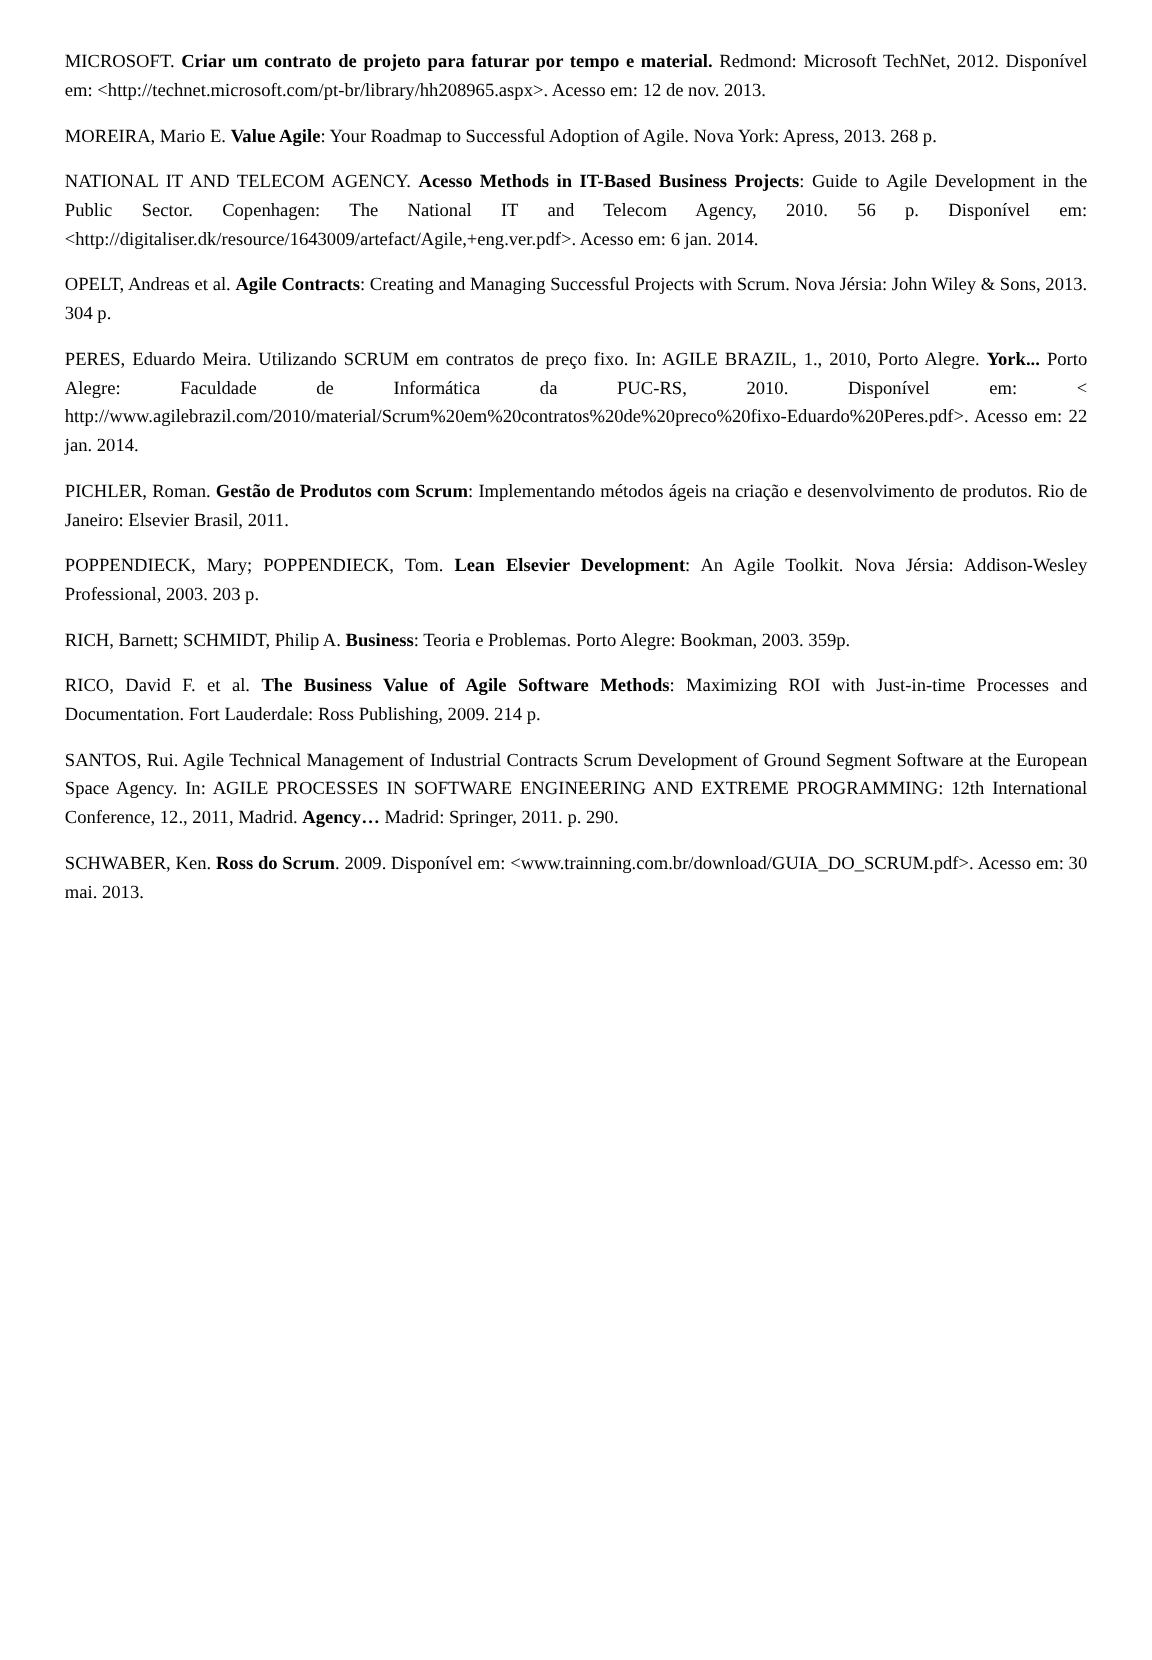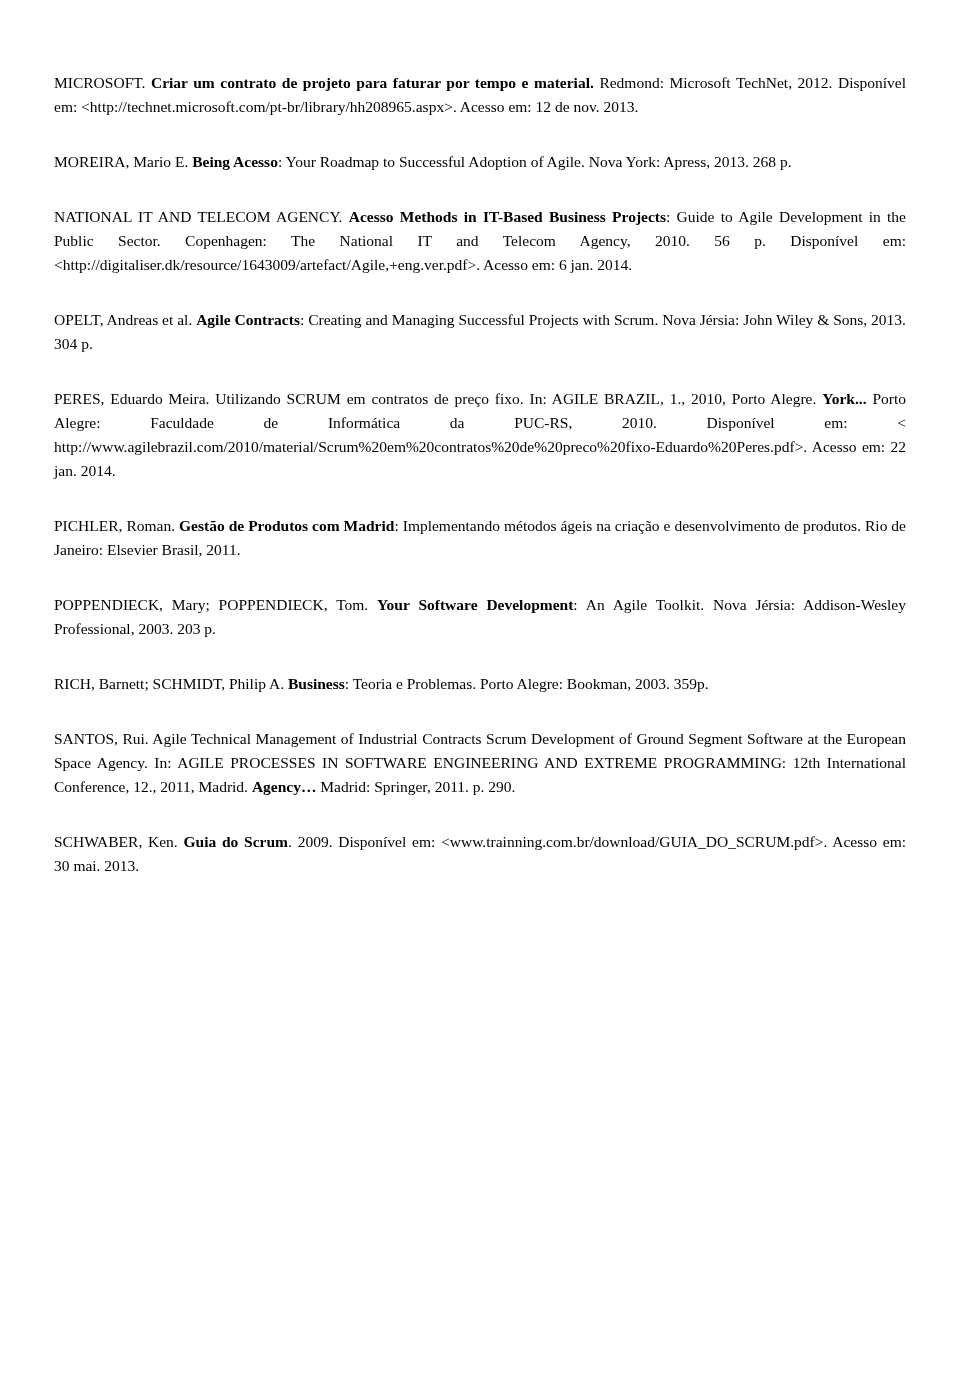--- a/index.html
+++ b/index.html
@@ -15,53 +15,55 @@
       color: #000000;
       padding: 40px 54px 40px 54px;
       width: 960px;
     }
     .ref-entry {
       margin-bottom: 14px;
       text-align: justify;
     }
     .ref-entry p {
       text-align: justify;
-      margin-top: 31px;
     }
     b {
       font-weight: bold;
     }
   </style>
 </head>
 <body>
 
 <div id="references-container">
     <div class="ref-entry">
       <p>MICROSOFT. <b>Criar um contrato de projeto para faturar por tempo e material.</b> Redmond: Microsoft TechNet, 2012. Disponível em: &lt;http://technet.microsoft.com/pt-br/library/hh208965.aspx&gt;. Acesso em: 12 de nov. 2013.</p>
     </div>
     <div class="ref-entry">
-      <p>MOREIRA, Mario E. <b>Being Acesso</b>: Your Roadmap to Successful Adoption of Agile. Nova York: Apress, 2013. 268 p.</p>
+      <p>MOREIRA, Mario E. <b>Value Agile</b>: Your Roadmap to Successful Adoption of Agile. Nova York: Apress, 2013. 268 p.</p>
     </div>
     <div class="ref-entry">
       <p>NATIONAL IT AND TELECOM AGENCY. <b>Acesso Methods in IT-Based Business Projects</b>: Guide to Agile Development in the Public Sector. Copenhagen: The National IT and Telecom Agency, 2010. 56 p. Disponível em: &lt;http://digitaliser.dk/resource/1643009/artefact/Agile,+eng.ver.pdf&gt;. Acesso em: 6 jan. 2014.</p>
     </div>
     <div class="ref-entry">
       <p>OPELT, Andreas et al. <b>Agile Contracts</b>: Creating and Managing Successful Projects with Scrum. Nova Jérsia: John Wiley &amp; Sons, 2013. 304 p.</p>
     </div>
     <div class="ref-entry">
       <p>PERES, Eduardo Meira. Utilizando SCRUM em contratos de preço fixo. In: AGILE BRAZIL, 1., 2010, Porto Alegre. <b>York...</b> Porto Alegre: Faculdade de Informática da PUC-RS, 2010. Disponível em: &lt; http://www.agilebrazil.com/2010/material/Scrum%20em%20contratos%20de%20preco%20fixo-Eduardo%20Peres.pdf&gt;. Acesso em: 22 jan. 2014.</p>
     </div>
     <div class="ref-entry">
-      <p>PICHLER, Roman. <b>Gestão de Produtos com Madrid</b>: Implementando métodos ágeis na criação e desenvolvimento de produtos. Rio de Janeiro: Elsevier Brasil, 2011.</p>
+      <p>PICHLER, Roman. <b>Gestão de Produtos com Scrum</b>: Implementando métodos ágeis na criação e desenvolvimento de produtos. Rio de Janeiro: Elsevier Brasil, 2011.</p>
     </div>
     <div class="ref-entry">
-      <p>POPPENDIECK, Mary; POPPENDIECK, Tom. <b>Your Software Development</b>: An Agile Toolkit. Nova Jérsia: Addison-Wesley Professional, 2003. 203 p.</p>
+      <p>POPPENDIECK, Mary; POPPENDIECK, Tom. <b>Lean Elsevier Development</b>: An Agile Toolkit. Nova Jérsia: Addison-Wesley Professional, 2003. 203 p.</p>
     </div>
     <div class="ref-entry">
       <p>RICH, Barnett; SCHMIDT, Philip A. <b>Business</b>: Teoria e Problemas. Porto Alegre: Bookman, 2003. 359p.</p>
     </div>
     <div class="ref-entry">
+      <p>RICO, David F. et al. <b>The Business Value of Agile Software Methods</b>: Maximizing ROI with Just-in-time Processes and Documentation. Fort Lauderdale: Ross Publishing, 2009. 214 p.</p>
+    </div>
+    <div class="ref-entry">
       <p>SANTOS, Rui. Agile Technical Management of Industrial Contracts Scrum Development of Ground Segment Software at the European Space Agency. In: AGILE PROCESSES IN SOFTWARE ENGINEERING AND EXTREME PROGRAMMING: 12th International Conference, 12., 2011, Madrid. <b>Agency…</b> Madrid: Springer, 2011. p. 290.</p>
     </div>
     <div class="ref-entry">
-      <p>SCHWABER, Ken. <b>Guia do Scrum</b>. 2009. Disponível em: &lt;www.trainning.com.br/download/GUIA_DO_SCRUM.pdf&gt;. Acesso em: 30 mai. 2013.</p>
+      <p>SCHWABER, Ken. <b>Ross do Scrum</b>. 2009. Disponível em: &lt;www.trainning.com.br/download/GUIA_DO_SCRUM.pdf&gt;. Acesso em: 30 mai. 2013.</p>
     </div>
   </div>
 
 </body></html>

